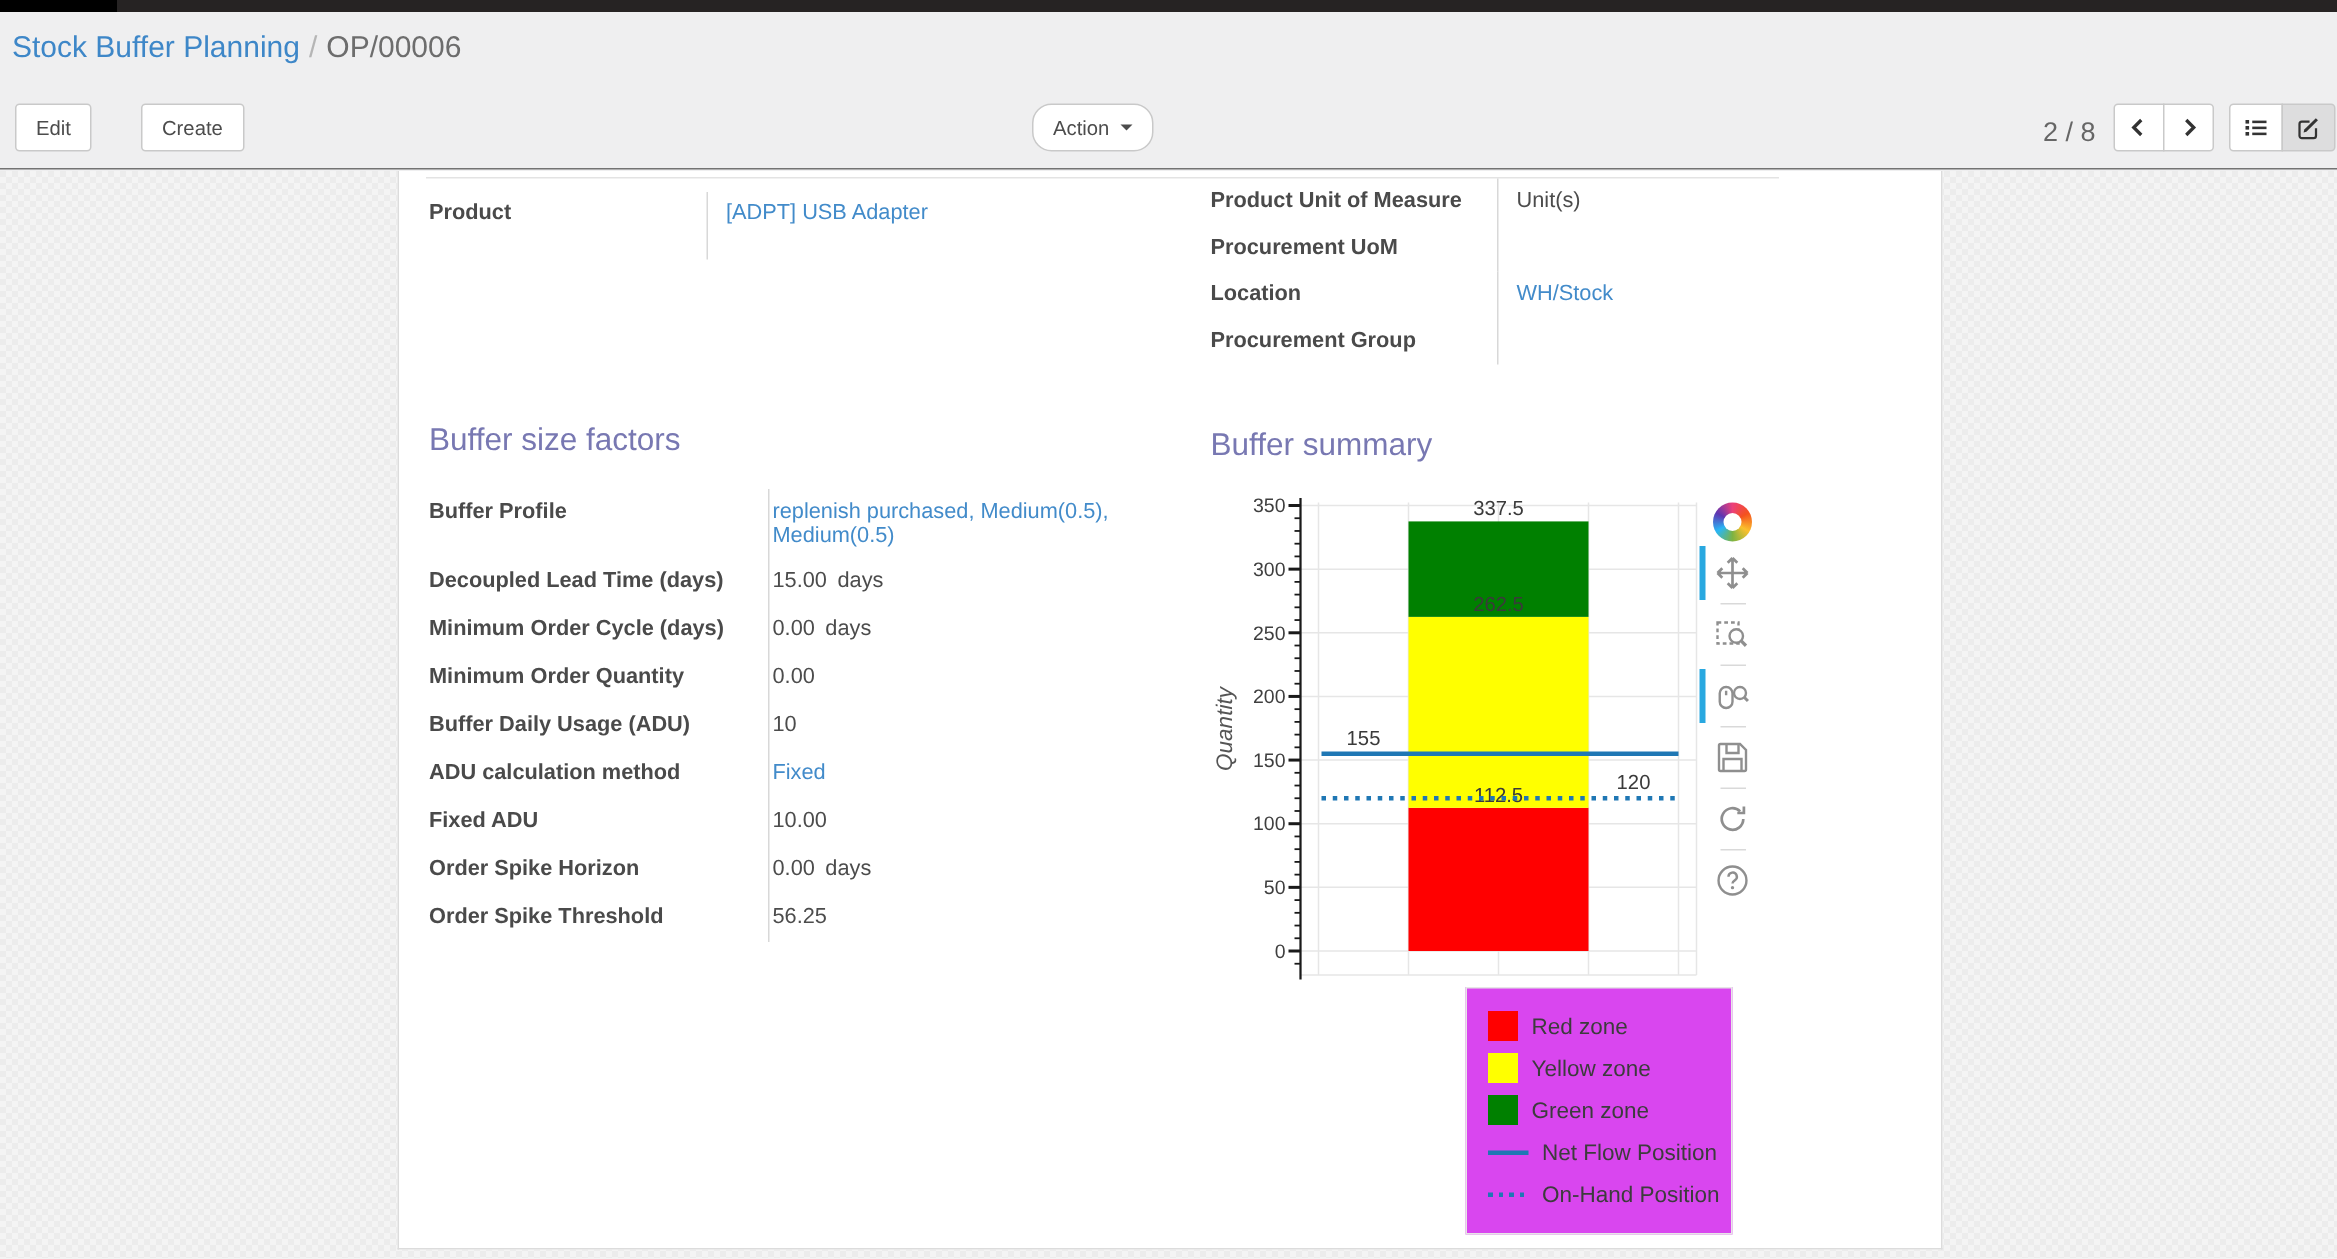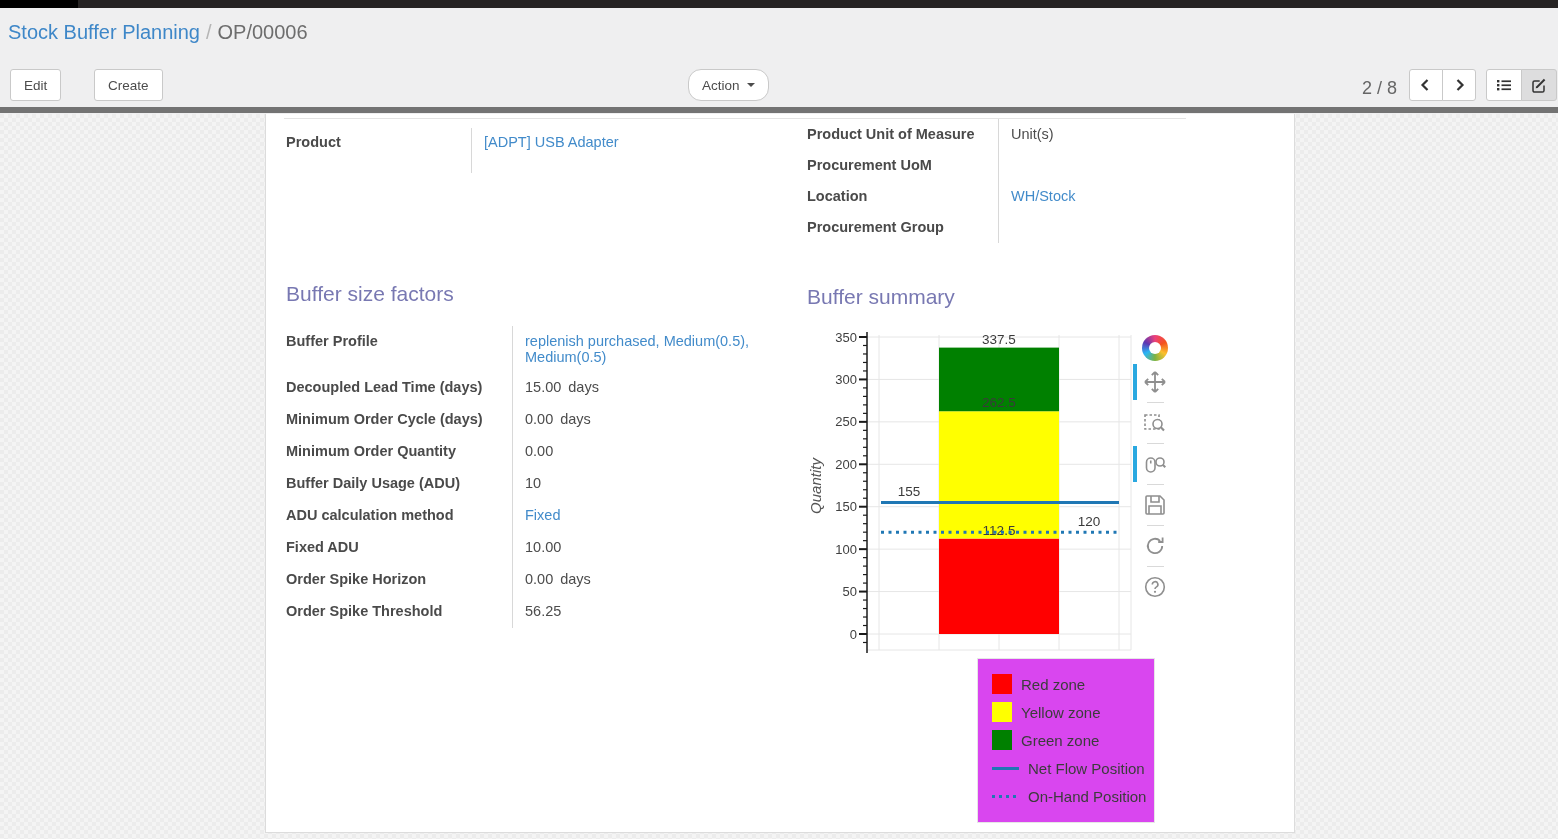--- a/index.html
+++ b/index.html
@@ -4,21 +4,21 @@
 <style>
   * { box-sizing: border-box; margin: 0; padding: 0; }
   body { font-family: "Liberation Sans", sans-serif; background: #fff; }
   .page { position: relative; width: 1558px; height: 839px; overflow: hidden; background: #efeff0; }
 
   
   .os-bar { position: absolute; top: 0; left: 0; right: 0; height: 8px; background: #262323; }
   .os-bar .seg { position: absolute; left: 0; top: 0; width: 78px; height: 8px; background: #000; }
 
   
-  .header { position: absolute; top: 8px; left: 0; right: 0; height: 105px; background: #efeff0; border-bottom: 6px solid #737373; }
+  .header { position: absolute; top: 8px; left: 0; right: 0; height: 105px; background: #efeff0; border-bottom: 1px solid #737373; }
   .breadcrumb { position: absolute; left: 8px; top: 13px; font-size: 20px; color: #888; white-space: nowrap; }
   .breadcrumb a { color: #3e87c8; text-decoration: none; cursor: pointer; }
   .breadcrumb .sep { color: #b5b5b5; margin: 0 6px; }
   .breadcrumb .current { color: #6d6d6d; }
 
   .btn { position: absolute; display: inline-flex; align-items: center; justify-content: center;
          height: 32px; background: #fff; border: 1px solid #c9c9c9; border-radius: 3px;
          font-size: 13.5px; color: #4c4c4c; padding: 0 13px; cursor: pointer; white-space: nowrap; }
   .btn-edit { left: 10px; top: 61px; }
   .btn-create { left: 66px; top: 61px; margin-left: 28px; }
@@ -58,21 +58,21 @@
   .fields-left .val { min-height: 45px; }
   .fields-right { left: 541px; top: 5px;  width: 400px; grid-template-columns: 191px 1fr; }
   .fields-right .lbl, .fields-right .val { padding-top: 7px; padding-bottom: 7px; min-height: 31px; }
 
   .section-title { position: absolute; font-size: 21px; font-weight: normal; color: #7878b2; white-space: nowrap; }
   .title-factors { left: 20px; top: 168px; }
   .title-summary { left: 541px; top: 171px; }
 
   .factors { left: 20px; top: 212px; width: 480px; grid-template-columns: 226px 1fr; }
   .factors .lbl { padding: 7px 10px 7px 0; }
-  .factors .val { padding: 7px 0 7px 12px; min-height: 32px; }
+  .factors .val { padding: 7px 0 7px 2px; min-height: 32px; }
   .factors .suffix { margin-left: 7px; }
 
   
   .chart-wrap { position: absolute; left: 535px; top: 216px; width: 368px; height: 330px; }
   .chart-toolbar { position: absolute; left: 872px; top: 217px; width: 34px; display: flex; flex-direction: column; align-items: center; }
   .tool { position: relative; width: 26px; height: 26px; margin: 4px 0; display: flex; align-items: center; justify-content: center; cursor: pointer; }
   .tool.active::before { content: ''; position: absolute; left: -9px; top: -5px; bottom: -5px; width: 4px; background: #29a8e0; }
   .tool-sep { width: 17px; height: 0; border-top: 1px solid #d9d9d9; margin: 3px 0; }
   .bokeh-logo { position: relative; width: 26px; height: 26px; border-radius: 50%;
                 background: conic-gradient(#ec407a, #f4511e, #fbc02d, #7cb342, #29b6f6, #5e35b1, #ec407a); }

